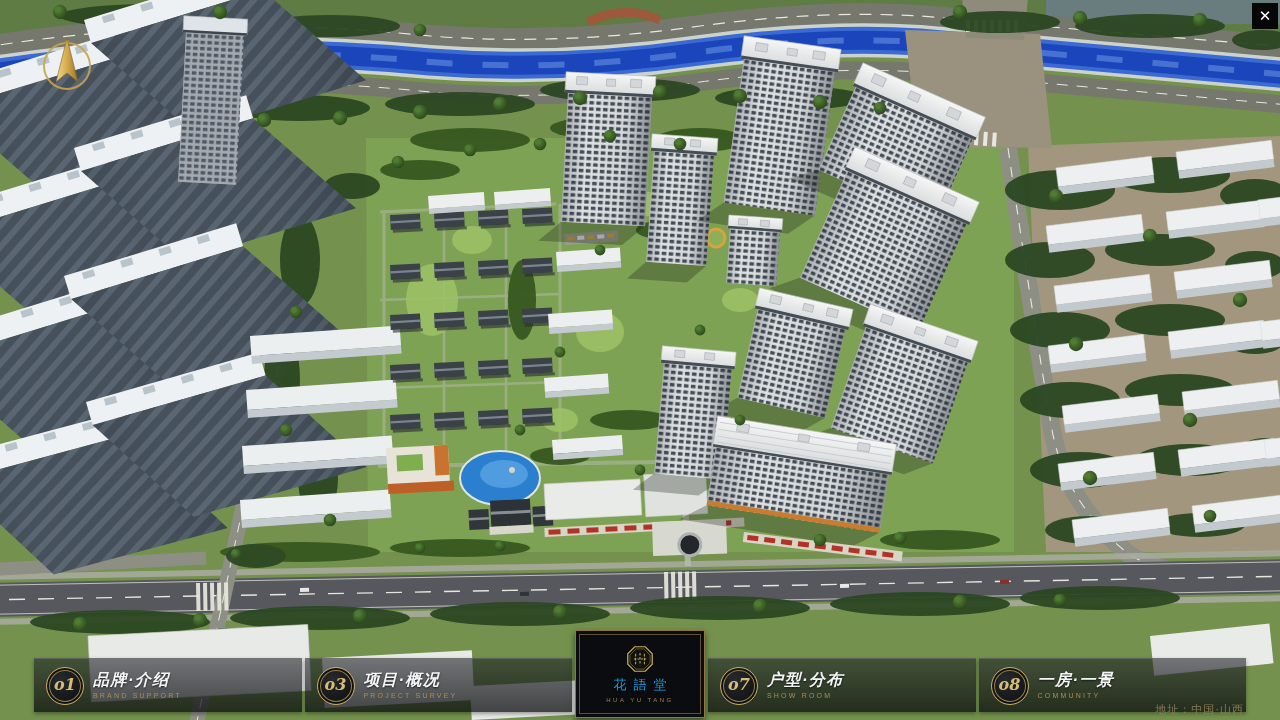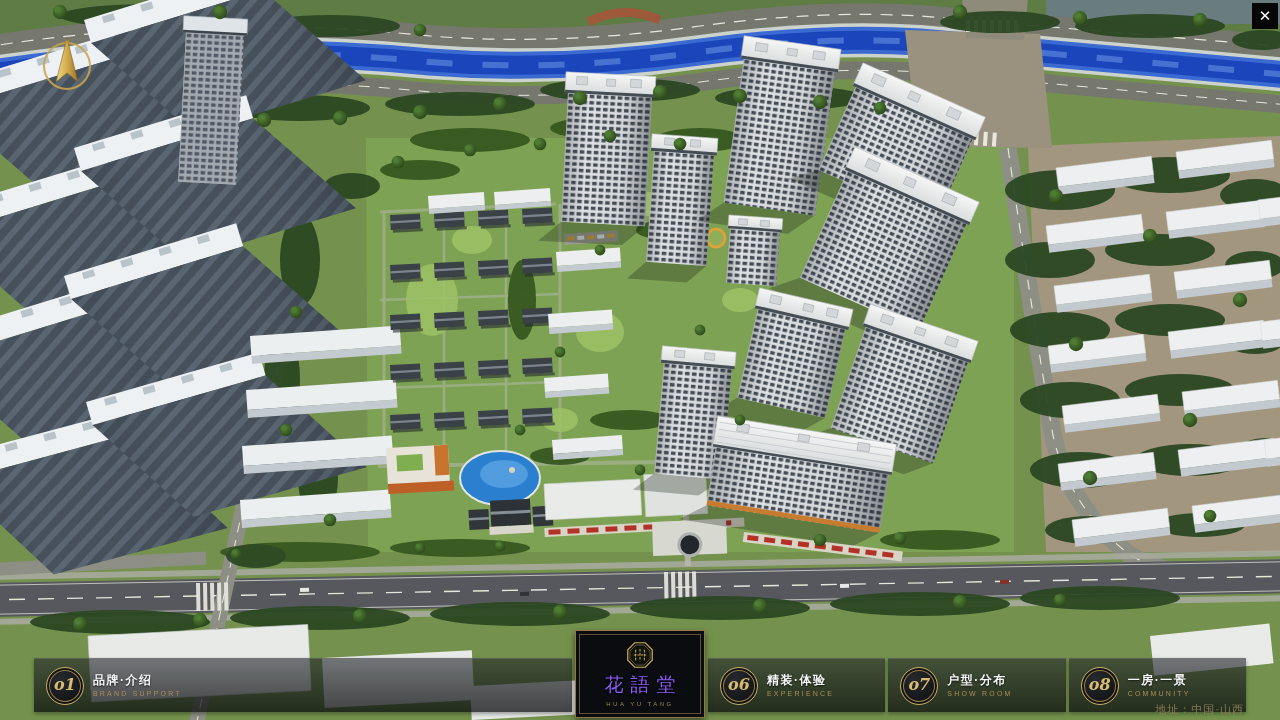--- a/index.html
+++ b/index.html
@@ -23,30 +23,30 @@
             border-top:1px solid rgba(255,255,255,.26);
             box-shadow:0 2px 4px rgba(0,0,0,.35);}
   .badge{flex:0 0 auto;width:36px;height:36px;border-radius:50%;
          border:1px solid #c7ab66;
          box-shadow:inset 0 0 0 2px #101214,inset 0 0 0 3px #977f45;
          background:radial-gradient(circle at 38% 32%,#26292d,#0b0d0f);
          display:flex;align-items:center;justify-content:center;}
   .badge .num{font-family:"DejaVu Serif",serif;font-style:italic;font-weight:bold;
               font-size:16px;color:#d8bc72;transform:translateY(-1px);}
   .labels{display:flex;flex-direction:column;line-height:1;min-width:0;}
-  .zh{font-size:12px;font-weight:bold;color:#f4f5f6;letter-spacing:1.5px;
-      text-shadow:0 1px 2px rgba(0,0,0,.7);white-space:nowrap;}
+  .zh{font-size:16px;font-weight:bold;color:#f4f5f6;letter-spacing:1.5px;
+      text-shadow:0 1px 2px rgba(0,0,0,.7);white-space:nowrap;font-style:italic;}
   .en{margin-top:4px;font-size:7px;color:#ab8f55;letter-spacing:2.2px;white-space:nowrap;}
 
   .logo-panel{flex:0 0 128px;position:relative;top:-28px;height:86px;z-index:6;cursor:pointer;
               background:#0a0c0f;border:1px solid #8d774a;
               box-shadow:inset 0 0 0 3px #0a0c0f,inset 0 0 0 4px rgba(195,165,98,.45),0 3px 6px rgba(0,0,0,.5);
               display:flex;flex-direction:column;align-items:center;justify-content:center;}
   .seal{width:28px;height:28px;margin-bottom:3px;}
-  .logo-title{font-family:"DejaVu Serif",serif;font-size:19px;color:#8b5cf6;
+  .logo-title{font-family:"DejaVu Serif",serif;font-size:13px;color:#0ea5e9;
               letter-spacing:7px;padding-left:7px;text-shadow:0 1px 2px #000;}
   .logo-sub{margin-top:3px;font-size:6px;color:#9d854e;letter-spacing:2.5px;}
 
   .address{position:absolute;right:36px;bottom:3px;z-index:7;font-size:11px;
            color:#93835a;letter-spacing:1px;opacity:.9;margin-top:24px;}
 </style>
 </head>
 <body>
 
 <div class="stage">
@@ -615,49 +615,49 @@
     <div class="nav-group">
       <div class="nav-item">
         <span class="badge">
             <span class="num">o1</span>
           </span>
         <span class="labels">
             <span class="zh">品牌·介绍</span>
             <span class="en">BRAND SUPPORT</span>
           </span>
       </div>
+      <div class="nav-item">
+        <span class="badge">
+            <span class="num">o3</span>
+          </span>
+        <span class="labels">
+            <span class="zh">项目·概况</span>
+            <span class="en">PROJECT SURVEY</span>
+          </span>
+      </div>
     </div>
 
     <div class="logo-panel">
       <svg class="seal" viewBox="0 0 32 32">
         <polygon points="10,2 22,2 30,10 30,22 22,30 10,30 2,22 2,10" fill="#11130f" stroke="#c9ab5f" stroke-width="1.4"></polygon>
         <polygon points="11.5,4.5 20.5,4.5 27.5,11.5 27.5,20.5 20.5,27.5 11.5,27.5 4.5,20.5 4.5,11.5" fill="none" stroke="#c9ab5f" stroke-width="0.6" opacity="0.8"></polygon>
         <g stroke="#c9ab5f" stroke-width="1.2" opacity="0.95" fill="none">
           <path d="M11,10 v12" stroke-dasharray="3 1.6"></path>
             <path d="M16,9 v14" stroke-dasharray="3 1.6"></path>
           <path d="M21,10 v12" stroke-dasharray="3 1.6"></path>
             <path d="M9,16 h14" stroke-dasharray="2.5 1.5"></path>
         </g>
       </svg>
       <div class="logo-title">花語堂</div>
       <div class="logo-sub">HUA YU TANG</div>
     </div>
 
     <div class="nav-group">
       <div class="nav-item">
         <span class="badge">
-            <span class="num">o6</span>
-          </span>
-        <span class="labels">
-            <span class="zh">精装·体验</span>
-            <span class="en">EXPERIENCE</span>
-          </span>
-      </div>
-      <div class="nav-item">
-        <span class="badge">
             <span class="num">o7</span>
           </span>
         <span class="labels">
             <span class="zh">户型·分布</span>
             <span class="en">SHOW ROOM</span>
           </span>
       </div>
       <div class="nav-item">
         <span class="badge">
             <span class="num">o8</span>

